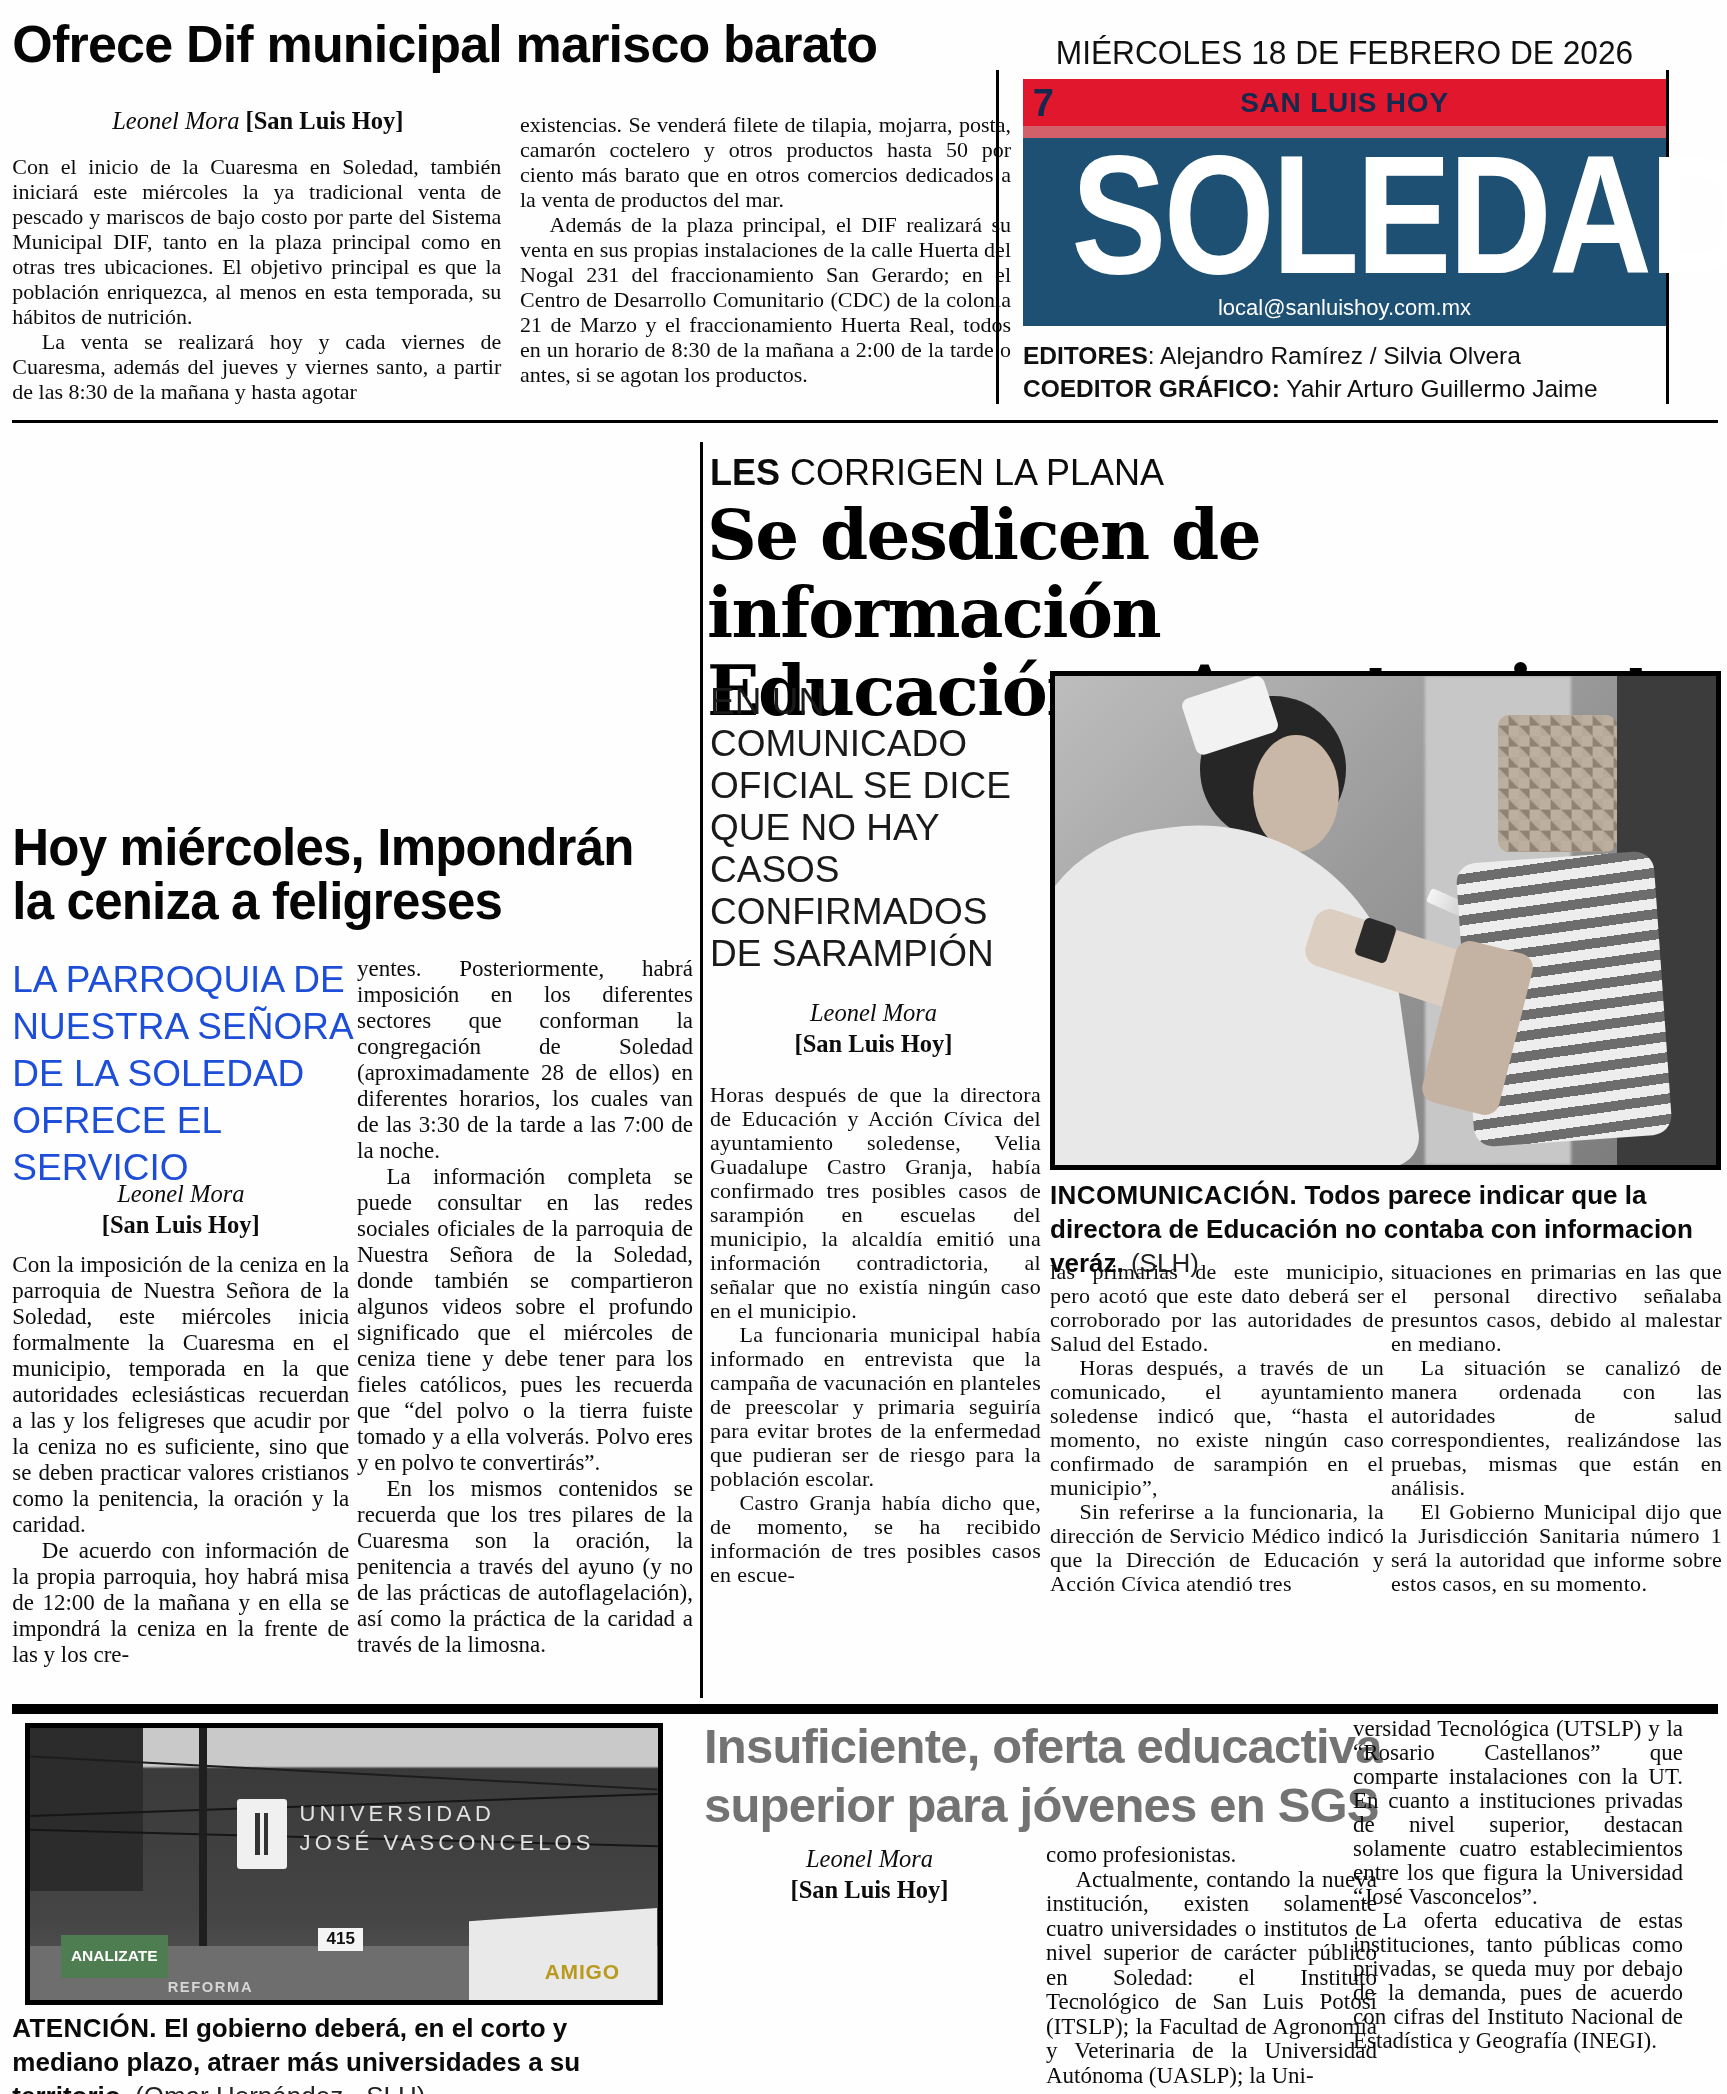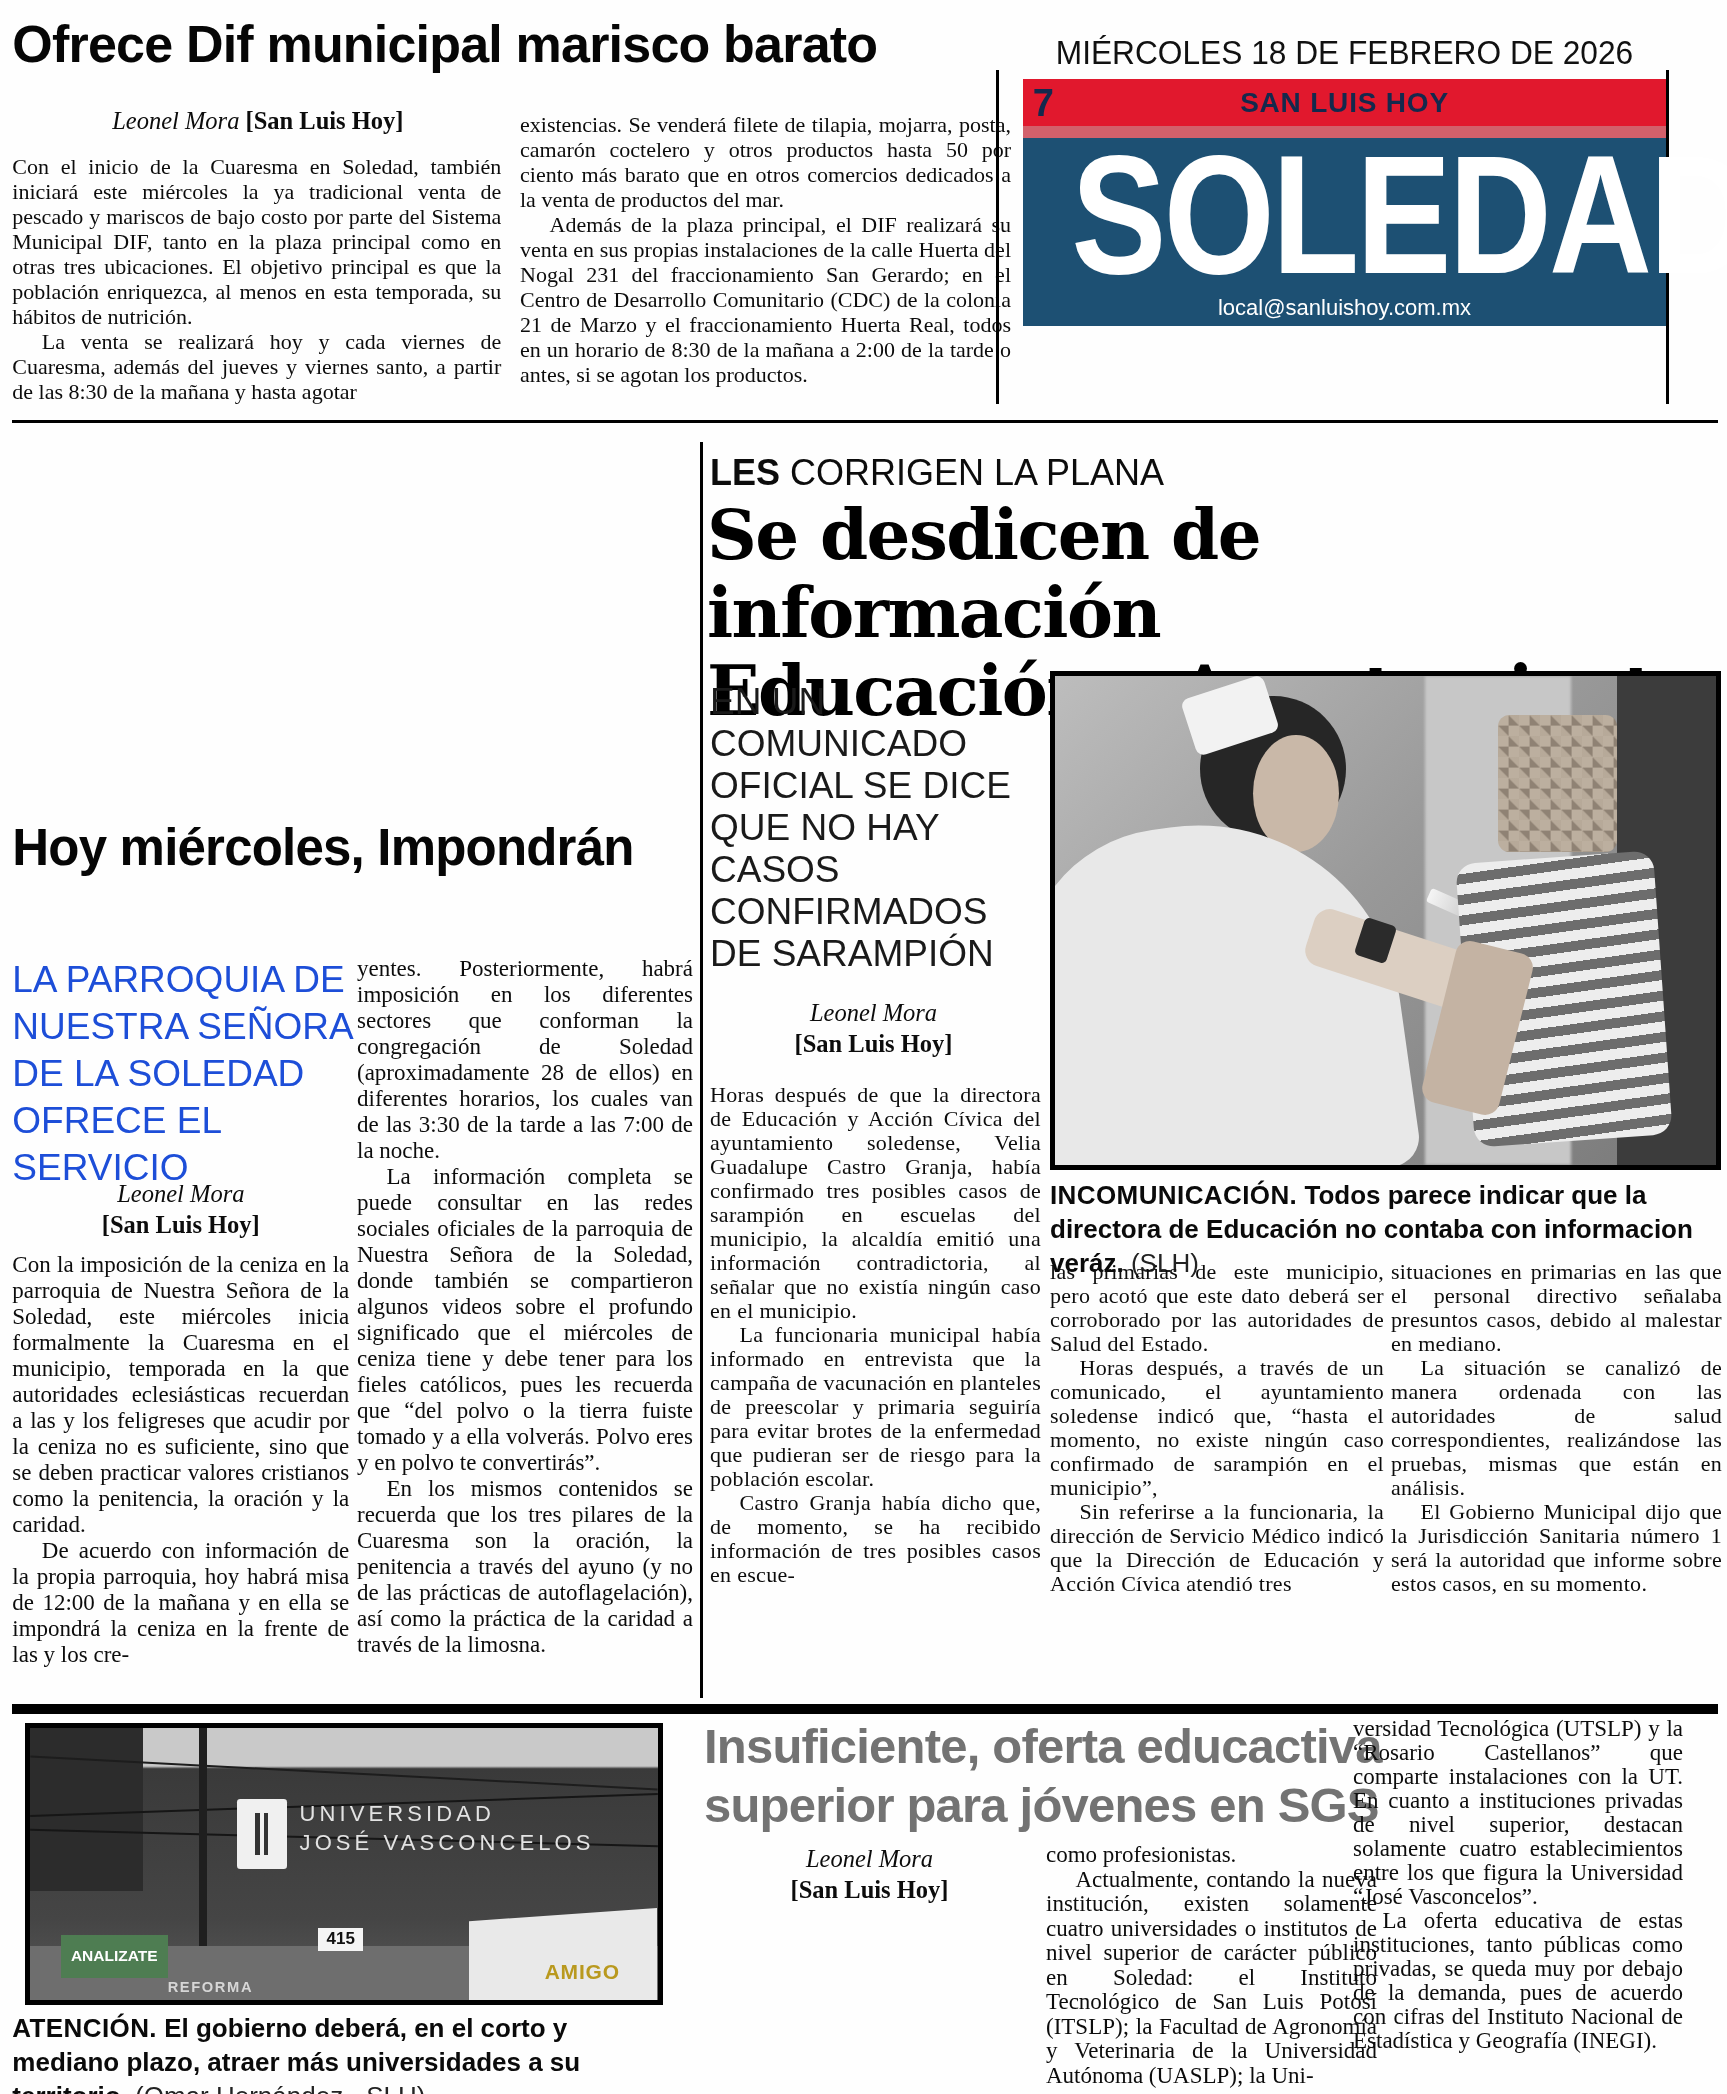--- a/index.html
+++ b/index.html
@@ -96,26 +96,31 @@
     <div class="abs pgnum" style="left:9.8px;top:2.5px;">7</div>
     <div class="abs brand" style="left:0;top:0;width:100%;line-height:47px;">SAN LUIS HOY</div>
   </div>
   <div class="abs pink" style="left:1023px;top:126px;width:643px;height:12.3px;"></div>
 
   <div class="abs bluebox" style="left:1023px;top:138px;width:643px;height:188px;">
     <div class="abs soledad" style="left:0;right:0;top:-11.5px;">SOLEDAD</div>
     <div class="abs email" style="left:0;right:0;bottom:4.9px;">local@sanluishoy.com.mx</div>
   </div>
 
+  <div class="abs editors" style="left:1023px;top:339px;width:643px;">
+    <div><b>EDITORES</b><span>: Alejandro Ramírez / Silvia Olvera</span></div>
+    <div><b>COEDITOR GRÁFICO:</b><span> Yahir Arturo Guillermo Jaime</span></div>
+  </div>
 
   <div class="abs hrule" style="left:12.3px;top:420px;width:1706px;height:2.5px;"></div>
 
 
   <div class="abs h-ceniza" style="left:12.3px;top:821px;width:687px;">
     <div>Hoy miércoles, Impondrán</div>
+    <div>la ceniza a feligreses</div>
   </div>
 
   <div class="abs subhead" style="left:12.3px;top:956px;width:347px;">LA PARROQUIA DE NUESTRA SEÑORA DE LA SOLEDAD OFRECE EL SERVICIO</div>
 
   <div class="abs byline" style="left:12.3px;top:1178px;width:337px;">
     <div class="nm">Leonel Mora</div>
     <div class="org">[San Luis Hoy]</div>
   </div>
 
   <div class="abs serifbody b-ceniza" style="left:12.3px;top:1252px;width:337px;">

